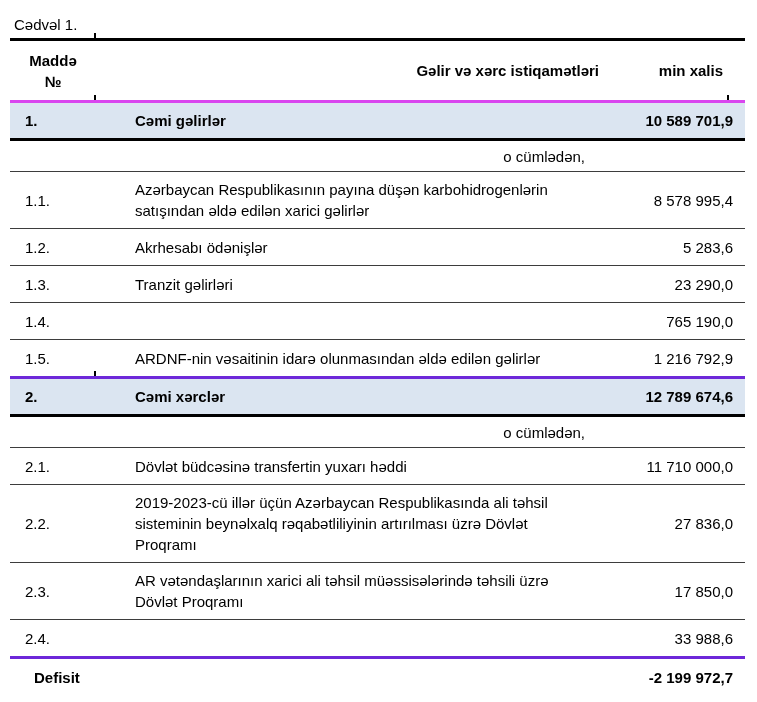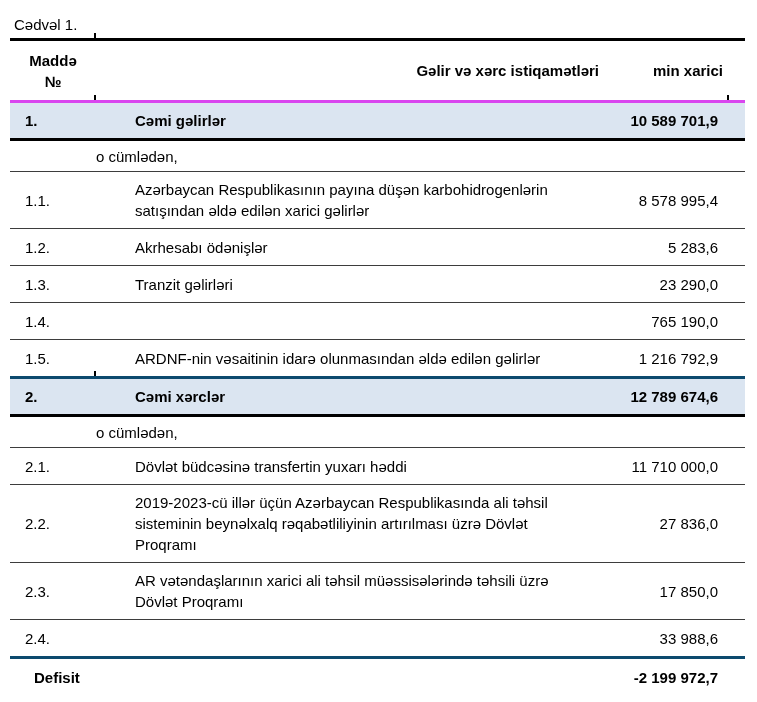--- a/index.html
+++ b/index.html
@@ -29,44 +29,44 @@
   .c1 {
     flex: 0 0 86px; box-sizing: border-box;
     padding-left: 15px; white-space: nowrap;
   }
   .c2 {
     flex: 0 0 489px; box-sizing: border-box;
     padding: 7px 10px 7px 39px; line-height: 21px;
   }
   .c3 {
     flex: 1 1 auto; box-sizing: border-box;
-    text-align: right; padding-right: 27px; white-space: nowrap;
+    text-align: right; padding-right: 12px; white-space: nowrap;
   }
   
   .thead {
     min-height: 59px; font-weight: bold;
     border-bottom: 3px solid #d946ef;
     gap: 24px;
   }
   .thead .c1 { padding-left: 0; text-align: center; line-height: 21px; }
   .thead .c2 { text-align: right; padding: 0 10px; }
   .thead .c3 { padding-right: 22px; }
   
   .total {
     min-height: 35px; font-weight: bold;
     background: #dbe5f1;
     border-bottom: 3px solid #000000;
   }
   .total .c2 { padding-top: 0; padding-bottom: 0; }
   
   .sub { min-height: 30px; }
-  .sub .c2 { text-align: left; padding: 0; }
+  .sub .c2 { text-align: right; padding: 0; }
   
   .item { min-height: 36px; }
-  .item.thickline { border-bottom: 3px solid #0c4a6e; }
+  .item.thickline { border-bottom: 3px solid #6d28d9; }
   
   .defisit {
     min-height: 42px; font-weight: bold;
     border-bottom: none; align-items: flex-start;
   }
   .defisit .cD {
     flex: 1 1 auto; box-sizing: border-box;
     padding: 10px 0 0 4px;
     margin-left: 20px;
   }
@@ -96,21 +96,21 @@
 <div class="caption">Cədvəl 1.</div>
 
 <div class="budget-table">
 
   <div class="row thead">
     <div class="c1">
       <div>Maddə</div>
       <div>№</div>
     </div>
     <div class="c2">Gəlir və xərc istiqamətləri</div>
-    <div class="c3">min xarici</div>
+    <div class="c3">min xalis</div>
   </div>
 
   <div class="row total">
     <div class="c1">1.</div>
     <div class="c2">Cəmi gəlirlər</div>
     <div class="c3">10 589 701,9</div>
     <i class="tick tick-tr"></i>
     <i class="tick tick-br"></i>
   </div>
 

